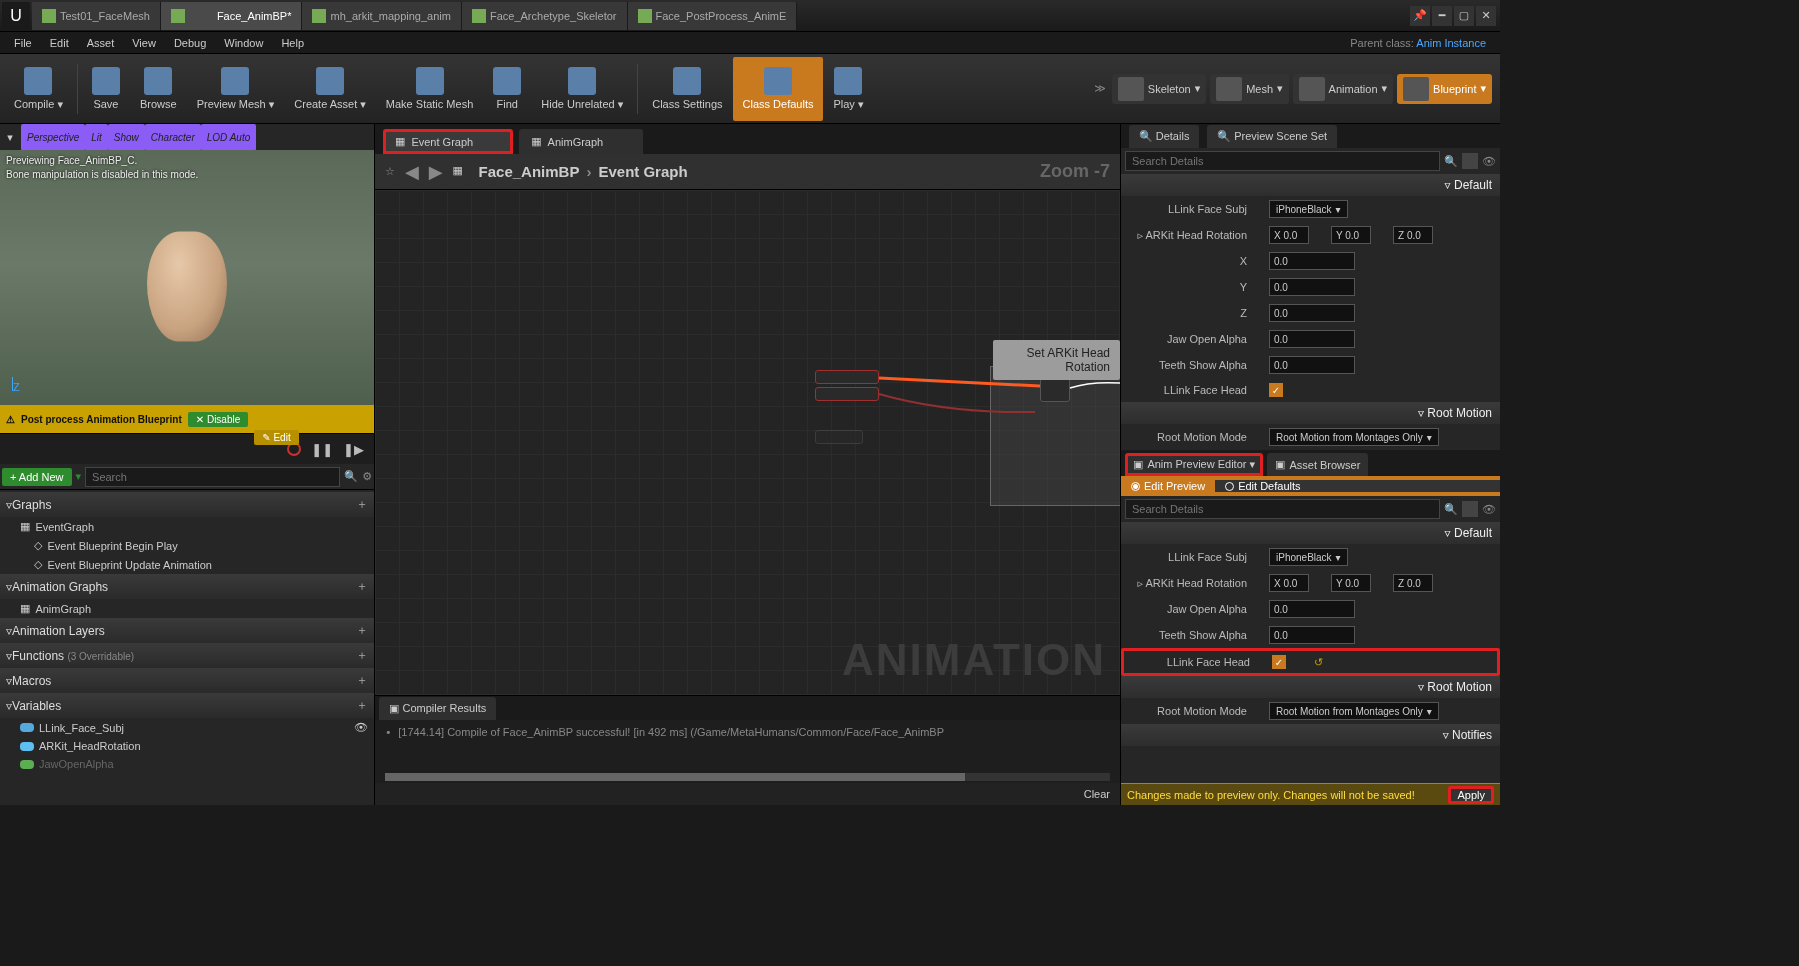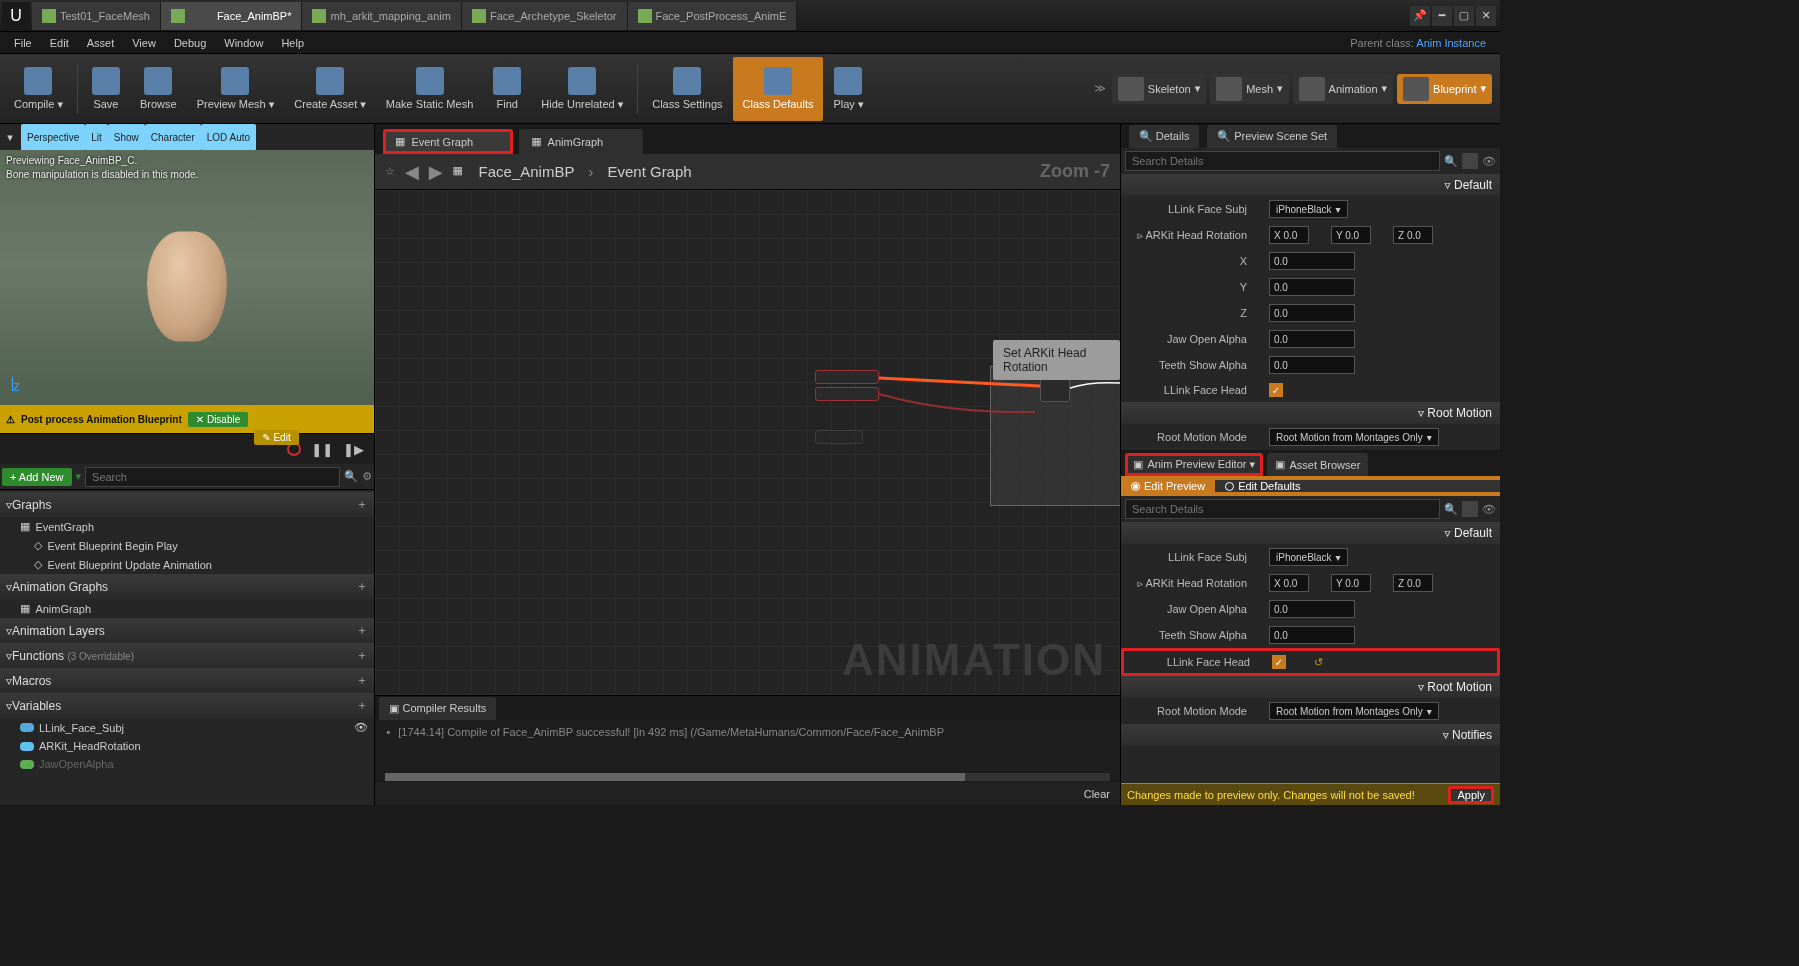--- a/index.html
+++ b/index.html
@@ -21,21 +21,21 @@
 .tool-icon { width:28px; height:28px; background:#5a7fa8; border-radius:3px; margin-bottom:3px; }
 .tool-sep { width:1px; height:50px; background:#444; margin:0 4px; }
 .toolbar-far { margin-left:auto; display:flex; gap:0; }
 .mode-chip { background:#333; border-radius:3px; display:flex; align-items:center; padding:3px 6px; gap:4px; margin-right:4px; cursor:pointer; height:30px; }
 .mode-chip.active { background:#c97a1f; color:#fff; }
 .mode-thumb { width:26px; height:24px; background:#555; border-radius:2px; }
 .main { flex:1; display:flex; min-height:0; }
 .left-col { width:375px; display:flex; flex-direction:column; background:#262626; border-right:1px solid #000; }
 .viewport-pane { height:310px; background:#3a3a3a; position:relative; border-bottom:1px solid #000; display:flex; flex-direction:column; }
 .vp-toolbar { height:26px; display:flex; align-items:center; gap:3px; padding:2px; background:rgba(30,30,30,.7); }
-.vp-btn { background:#7dd3fc; color:#222; padding:8px 6px; border-radius:2px; font-size:10px; cursor:pointer; }
+.vp-btn { background:#8b5cf6; color:#222; padding:8px 6px; border-radius:2px; font-size:10px; cursor:pointer;font-style:italic; }
 .vp-img { flex:1; background:linear-gradient(180deg,#5b6a58 0%,#6b7a68 40%,#4a5a48 100%); position:relative; overflow:hidden; }
 .vp-head { position:absolute; left:50%; top:50%; transform:translate(-50%,-55%); width:80px; height:110px; background:radial-gradient(ellipse at 40% 30%,#e6c8a8,#c9a380 60%,#8a6a50); border-radius:42% 42% 40% 40%/48% 48% 55% 55%; }
 .vp-overlay { position:absolute; top:30px; left:6px; color:#eee; text-shadow:0 0 3px #000; font-size:10px; line-height:14px; }
 .axis { position:absolute; left:12px; bottom:40px; color:#3da6ff; font-size:11px; }
 .vp-banner { position:absolute; bottom:0; left:0; right:0; height:28px; background:#c9a100; display:flex; align-items:center; gap:6px; padding:0 6px; color:#111; font-weight:600; font-size:10px; }
 .vp-banner .btn { background:#2e8b2e; color:#fff; padding:2px 8px; border-radius:2px; font-weight:400; cursor:pointer; }
 .vp-banner .btn.edit { background:#b79000;margin-top:36px; }
 .transport { height:30px; display:flex; align-items:center; justify-content:flex-end; gap:10px; padding:0 10px; background:#1e1e1e; }
 .rec-dot { width:14px; height:14px; border:2px solid #cc3030; border-radius:50%; }
 .t-btn { color:#bbb; cursor:pointer; font-size:13px; }
@@ -51,25 +51,25 @@
 .tree-row { padding:3px 6px 3px 20px; color:#ccc; display:flex; align-items:center; gap:5px; cursor:pointer; }
 .tree-row.sub { padding-left:34px; }
 .var-pill { width:14px; height:9px; border-radius:4px; background:#4a90d0; display:inline-block; }
 .eye-col { margin-left:auto; display:flex; gap:3px; }
 .center-col { flex:1; display:flex; flex-direction:column; background:#262626; }
 .graph-tabs { height:30px; background:#1a1a1a; display:flex; align-items:flex-end; padding-left:8px; gap:6px; }
 .gtab { background:#2f2f2f; padding:6px 40px 6px 12px; border-top-left-radius:3px; border-top-right-radius:3px; color:#ccc; display:flex; align-items:center; gap:6px; cursor:pointer; position:relative; }
 .gtab.active { background:#3a3a3a; }
 .gtab.hl { border:3px solid #e02020; padding:3px 37px 3px 9px; }
 .graph-nav { height:36px; background:#303030; display:flex; align-items:center; padding:0 10px; gap:10px; border-bottom:1px solid #000; }
-.breadcrumb { font-size:15px; color:#ccc; display:flex; align-items:center; gap:14px; }
+.breadcrumb { font-size:15px; color:#ccc; display:flex; align-items:center; gap:7px;font-weight:bold; }
 .zoom { margin-left:auto; color:#666; font-size:18px; font-weight:600; }
 .graph-canvas { flex:1; background:#242424; background-image:linear-gradient(#2c2c2c 1px,transparent 1px),linear-gradient(90deg,#2c2c2c 1px,transparent 1px); background-size:24px 24px; position:relative; overflow:hidden; }
 .watermark { position:absolute; right:14px; bottom:10px; font-size:44px; font-weight:800; color:#3c3c3c; letter-spacing:2px; }
-.node-tip { position:absolute; left:618px; top:150px; background:#9c9c9c; color:#222; padding:6px 10px; border-radius:2px; font-size:12px; z-index:5; }
+.node-tip { position:absolute; left:618px; top:150px; background:#9c9c9c; color:#222; padding:6px 10px; border-radius:2px; font-size:12px; z-index:5;text-align:right; }
 .node { position:absolute; background:#2a2a2a; border:1px solid #555; border-radius:3px; }
 .node.red { border-color:#a03030; }
 .wire { position:absolute; pointer-events:none; }
 .compiler-pane { height:110px; background:#1e1e1e; border-top:1px solid #000; display:flex; flex-direction:column; }
 .comp-tab { display:flex; height:24px; background:#1a1a1a; align-items:flex-end; }
 .comp-log { flex:1; padding:6px 10px; font-family:Consolas,monospace; color:#888; font-size:11px; overflow:hidden; }
 .comp-bar { height:22px; display:flex; align-items:center; justify-content:flex-end; padding:0 10px; color:#ccc; background:#222; }
 .comp-bar .clear { cursor:pointer; }
 .right-col { width:380px; background:#262626; border-left:1px solid #000; display:flex; flex-direction:column; overflow:hidden; }
 .rt-tabs { height:24px; background:#1a1a1a; display:flex; align-items:flex-end; gap:4px; padding-left:4px; }

